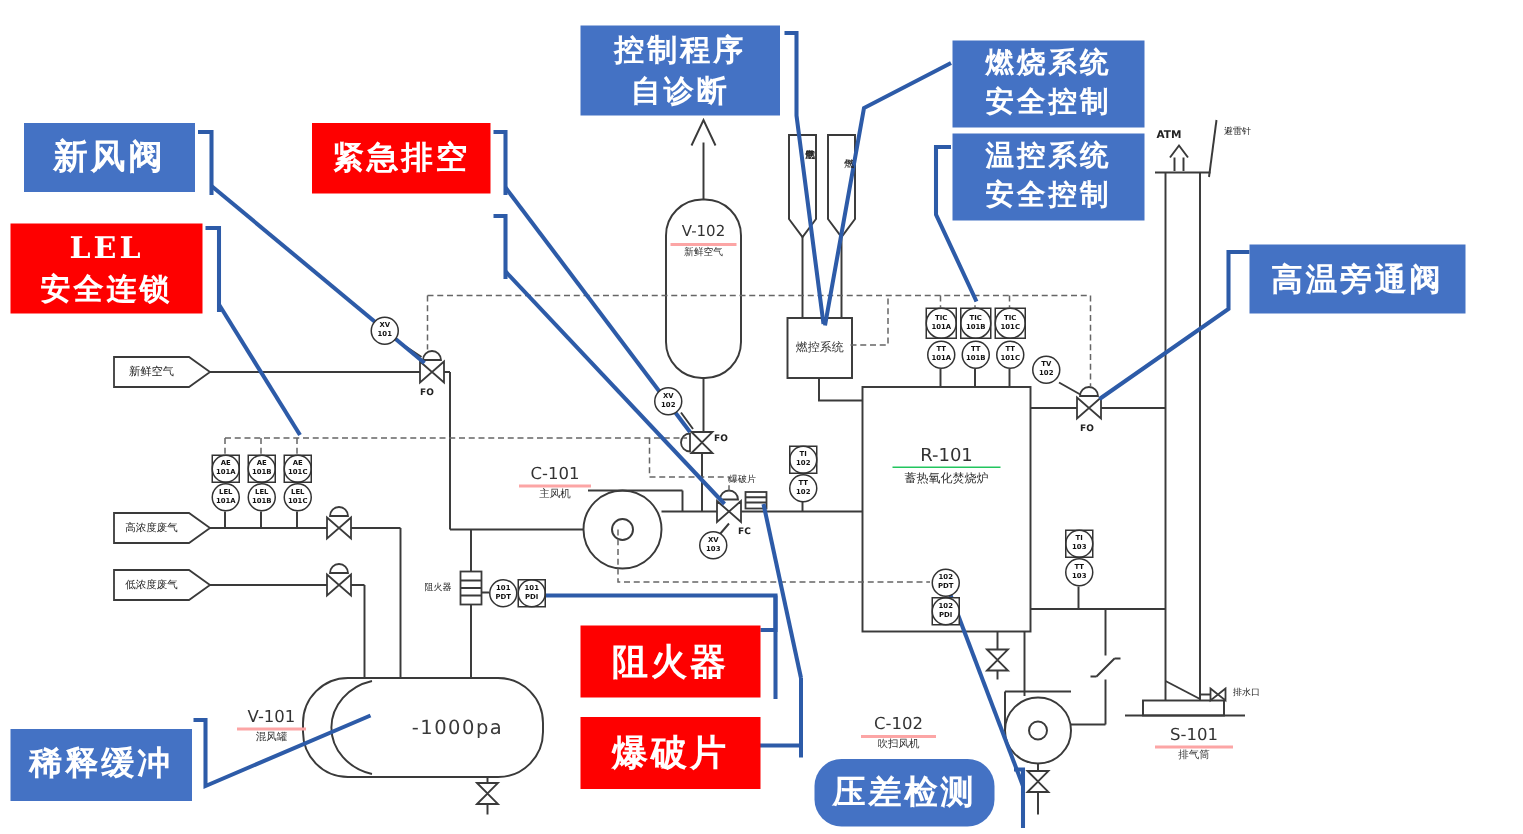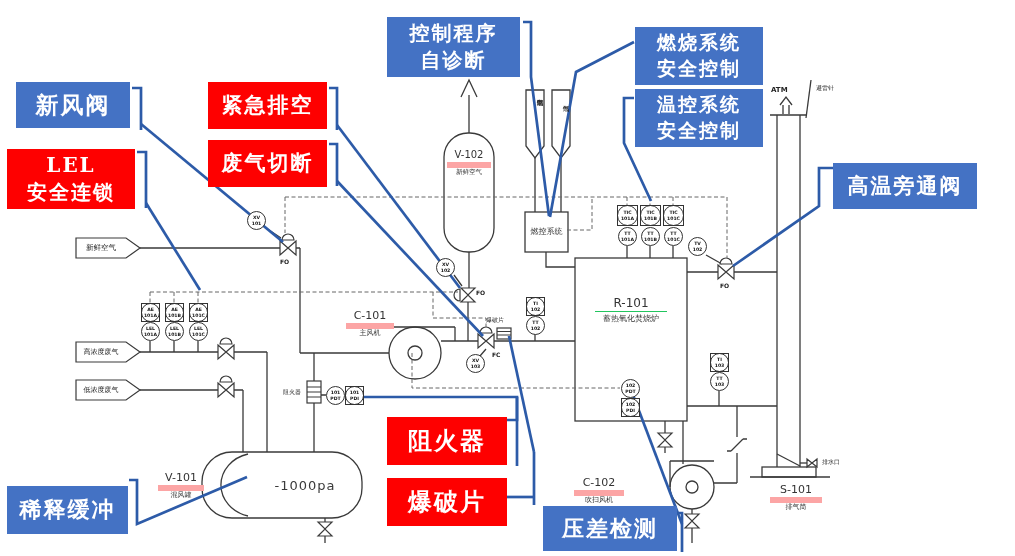--- a/index.html
+++ b/index.html
@@ -17,21 +17,21 @@
   .bub{position:absolute;box-sizing:border-box;width:19px;height:19px;border:1px solid #333;
        border-radius:50%;background:#fff;display:flex;flex-direction:column;align-items:center;
        justify-content:center;font-size:4.6px;line-height:1.18;font-weight:bold;color:#111;z-index:3;}
   .bub.sq{border-radius:0;position:absolute;}
   .bub.sq::before{content:"";position:absolute;left:-1px;top:-1px;right:-1px;bottom:-1px;
        border:1px solid #333;border-radius:50%;}
   .bub span{position:relative;z-index:1;}
   .bub.big{width:21px;height:21px;}
   
   .eq{position:absolute;text-align:center;color:#333;z-index:2;}
-  .eq .tag{font-size:11px;border-bottom:6px solid #fca5a5;padding:0 3px;line-height:1.25;}
+  .eq .tag{font-size:11px;border-bottom:2px solid #fca5a5;padding:0 3px;line-height:1.25;}
   .eq .nm{font-size:7px;padding-top:1.5px;line-height:1.1;}
   
   .t{position:absolute;color:#222;white-space:nowrap;z-index:2;line-height:1;}
   .flagtxt{display:flex;align-items:center;justify-content:center;text-align:center;}
   .vtxt{writing-mode:vertical-rl;text-orientation:upright;letter-spacing:0;}
   .boxtxt{display:flex;align-items:center;justify-content:center;}
 </style>
 </head>
 <body>
 
@@ -182,23 +182,20 @@
   <div class="co blue" style="left:16px;top:82px;width:114px;height:46px;font-size:23px;">
     <span>新风阀</span>
   </div>
   <div class="co red" style="left:7px;top:149px;width:128px;height:60px;font-size:20px;">
     <span>LEL</span>
     <span>安全连锁</span>
   </div>
   <div class="co red" style="left:208px;top:82px;width:119px;height:47px;font-size:21px;">
     <span>紧急排空</span>
   </div>
-  <div class="co red" style="left:208px;top:140px;width:119px;height:47px;font-size:21px;">
-    <span>废气切断</span>
-  </div>
   <div class="co blue" style="left:387px;top:17px;width:133px;height:60px;font-size:20px;">
     <span>控制程序</span>
     <span>自诊断</span>
   </div>
   <div class="co blue" style="left:635px;top:27px;width:128px;height:58px;font-size:19px;">
     <span>燃烧系统</span>
     <span>安全控制</span>
   </div>
   <div class="co blue" style="left:635px;top:89px;width:128px;height:58px;font-size:19px;">
     <span>温控系统</span>
@@ -209,21 +206,21 @@
   </div>
   <div class="co blue" style="left:7px;top:486px;width:121px;height:48px;font-size:22px;">
     <span>稀释缓冲</span>
   </div>
   <div class="co red" style="left:387px;top:417px;width:120px;height:48px;font-size:24px;">
     <span>阻火器</span>
   </div>
   <div class="co red" style="left:387px;top:478px;width:120px;height:48px;font-size:24px;">
     <span>爆破片</span>
   </div>
-  <div class="co blue" style="left:543px;top:506px;width:134px;height:45px;font-size:22px;">
+  <div class="co blue" style="left:543px;top:506px;width:120px;height:45px;font-size:22px;border-radius:18px;">
     <span>压差检测</span>
   </div>
 
   <div class="t flagtxt" style="left:77px;top:242px;width:48px;height:12px;font-size:7.5px;">新鲜空气</div>
   <div class="t flagtxt" style="left:77px;top:346px;width:48px;height:12px;font-size:7px;">高浓度废气</div>
   <div class="t flagtxt" style="left:77px;top:384px;width:48px;height:12px;font-size:7px;">低浓度废气</div>
   <div class="t vtxt" style="left:528px;top:94px;width:15px;height:52px;font-size:6.5px;">助燃空气</div>
   <div class="t vtxt" style="left:554px;top:100px;width:15px;height:40px;font-size:6.5px;">燃气</div>
 
   <div class="eq" style="left:158px;top:471px;width:46px;">

